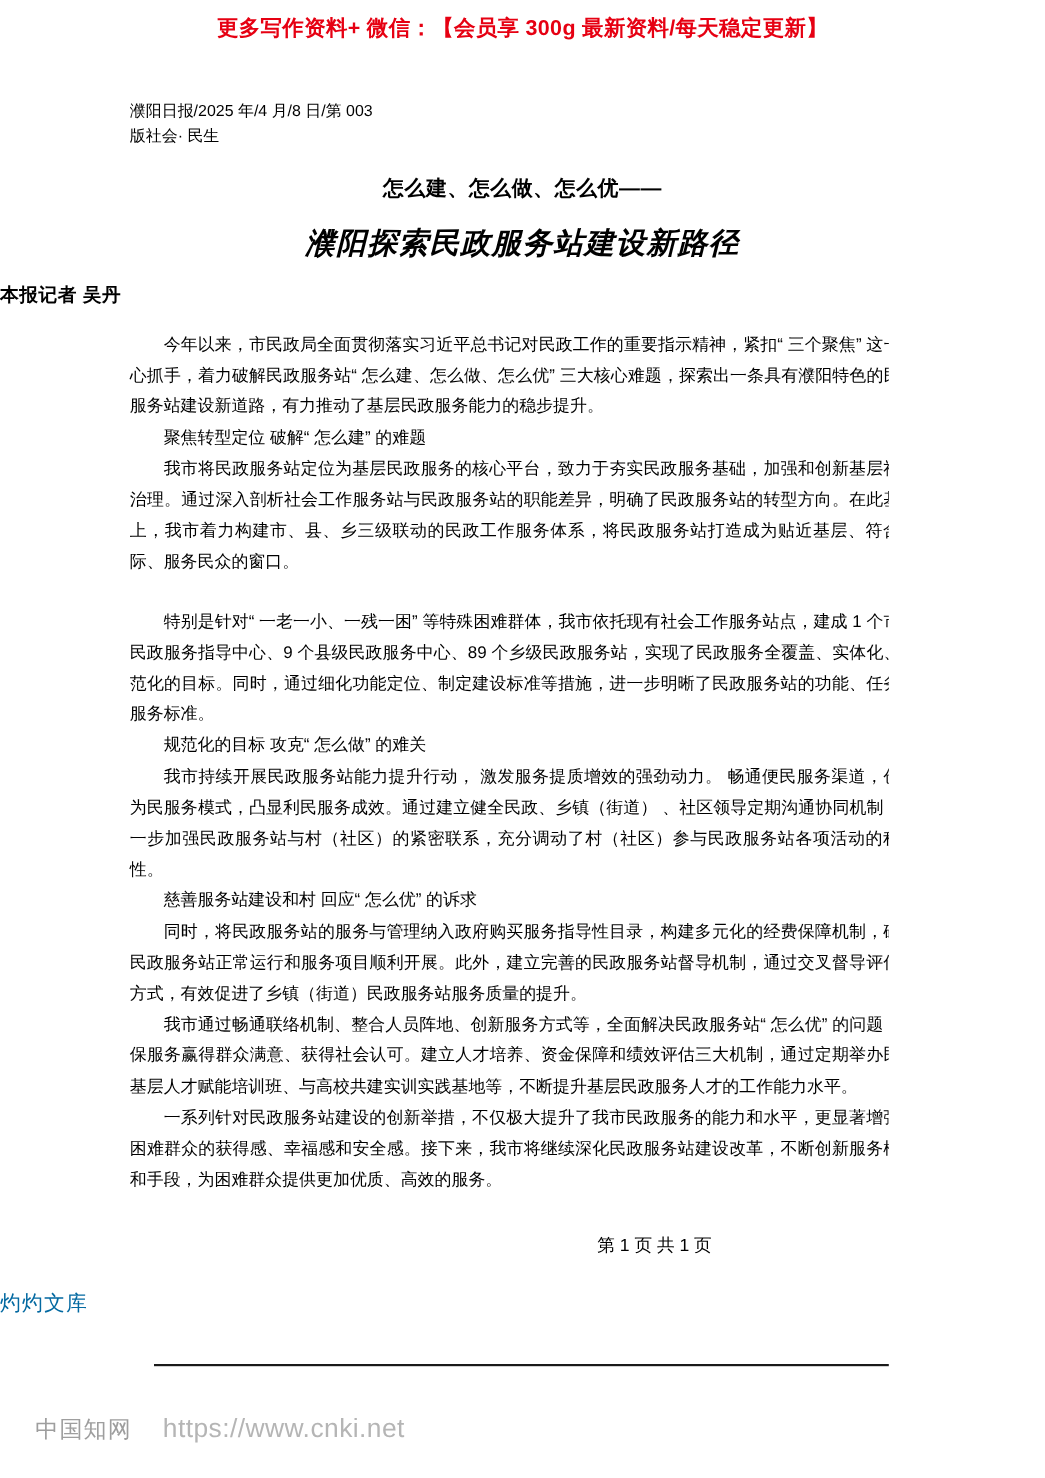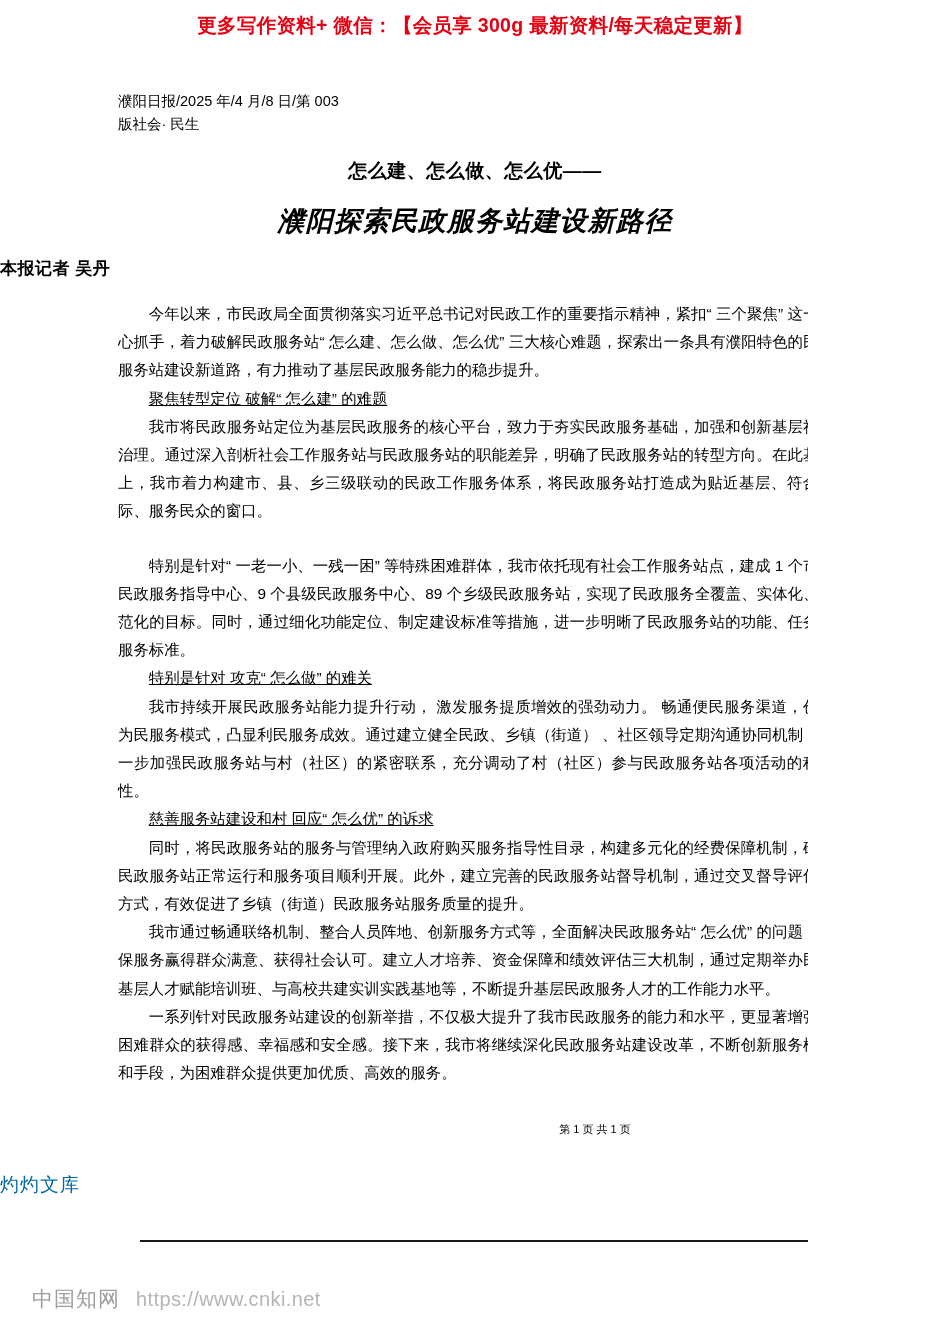--- a/index.html
+++ b/index.html
@@ -91,31 +91,30 @@
   }
   .body-text p {
     margin: 0;
     text-indent: 2em;
   }
   .body-text p.spacer-before {
     margin-top: 26px;
   }
   .body-text p.section-head {
     text-indent: 2em;
-    text-decoration: underline;
   }
 
   
   .page-number {
     position: absolute;
     left: 0;
     top: 1122px;
     width: 950px;
     text-align: center;
-    font-size: 11px;
+    font-size: 16px;
     color: #000;
     padding-left: 240px;
     box-sizing: border-box;
   }
   .library-watermark {
     position: absolute;
     left: 0px;
     top: 1172px;
     font-size: 19px;
     color: #0369a1;
@@ -129,30 +128,30 @@
     height: 2px;
     background: #1a1a1a;
   }
 
   .cnki-footer {
     position: absolute;
     left: 32px;
     top: 1285px;
     display: flex;
     align-items: center;
-    gap: 16px;
+    gap: 28px;
     color: #a8a8a8;
   }
   .cnki-footer .cnki-name {
     font-size: 21px;
     letter-spacing: 1px;
     color: #9e9e9e;
   }
   .cnki-footer .cnki-url {
-    font-size: 20px;
+    font-size: 24px;
     letter-spacing: 0.4px;
     color: #b5b5b5;
   }
 </style>
 </head>
 <body>
 
 <div class="page">
 
   <div class="promo-banner">更多写作资料+ 微信：【会员享 300g 最新资料/每天稳定更新】</div>
@@ -166,21 +165,21 @@
 
   <div class="main-title">濮阳探索民政服务站建设新路径</div>
 
   <div class="byline">本报记者  吴丹</div>
 
   <div class="body-text">
     <p>今年以来，市民政局全面贯彻落实习近平总书记对民政工作的重要指示精神，紧扣“ 三个聚焦” 这一核心抓手，着力破解民政服务站“ 怎么建、怎么做、怎么优” 三大核心难题，探索出一条具有濮阳特色的民政服务站建设新道路，有力推动了基层民政服务能力的稳步提升。</p>
     <p class="section-head">聚焦转型定位  破解“ 怎么建” 的难题</p>
     <p>我市将民政服务站定位为基层民政服务的核心平台，致力于夯实民政服务基础，加强和创新基层社会治理。通过深入剖析社会工作服务站与民政服务站的职能差异，明确了民政服务站的转型方向。在此基础上，我市着力构建市、县、乡三级联动的民政工作服务体系，将民政服务站打造成为贴近基层、符合实际、服务民众的窗口。</p>
     <p class="spacer-before">特别是针对“ 一老一小、一残一困” 等特殊困难群体，我市依托现有社会工作服务站点，建成 1 个市级民政服务指导中心、9 个县级民政服务中心、89 个乡级民政服务站，实现了民政服务全覆盖、实体化、规范化的目标。同时，通过细化功能定位、制定建设标准等措施，进一步明晰了民政服务站的功能、任务和服务标准。</p>
-    <p class="section-head">特别是针对  攻克“ 怎么做” 的难关</p>
+    <p class="section-head">规范化的目标  攻克“ 怎么做” 的难关</p>
     <p>我市持续开展民政服务站能力提升行动， 激发服务提质增效的强劲动力。 畅通便民服务渠道，创新为民服务模式，凸显利民服务成效。通过建立健全民政、乡镇（街道） 、社区领导定期沟通协同机制，进一步加强民政服务站与村（社区）的紧密联系，充分调动了村（社区）参与民政服务站各项活动的积极性。</p>
     <p class="section-head">慈善服务站建设和村  回应“ 怎么优” 的诉求</p>
     <p>同时，将民政服务站的服务与管理纳入政府购买服务指导性目录，构建多元化的经费保障机制，确保民政服务站正常运行和服务项目顺利开展。此外，建立完善的民政服务站督导机制，通过交叉督导评估等方式，有效促进了乡镇（街道）民政服务站服务质量的提升。</p>
     <p>我市通过畅通联络机制、整合人员阵地、创新服务方式等，全面解决民政服务站“ 怎么优” 的问题，确保服务赢得群众满意、获得社会认可。建立人才培养、资金保障和绩效评估三大机制，通过定期举办民政基层人才赋能培训班、与高校共建实训实践基地等，不断提升基层民政服务人才的工作能力水平。</p>
     <p>一系列针对民政服务站建设的创新举措，不仅极大提升了我市民政服务的能力和水平，更显著增强了困难群众的获得感、幸福感和安全感。接下来，我市将继续深化民政服务站建设改革，不断创新服务模式和手段，为困难群众提供更加优质、高效的服务。</p>
   </div>
 
   <div class="page-number">第 1 页 共 1 页</div>
 
   <div class="library-watermark">灼灼文库</div>

